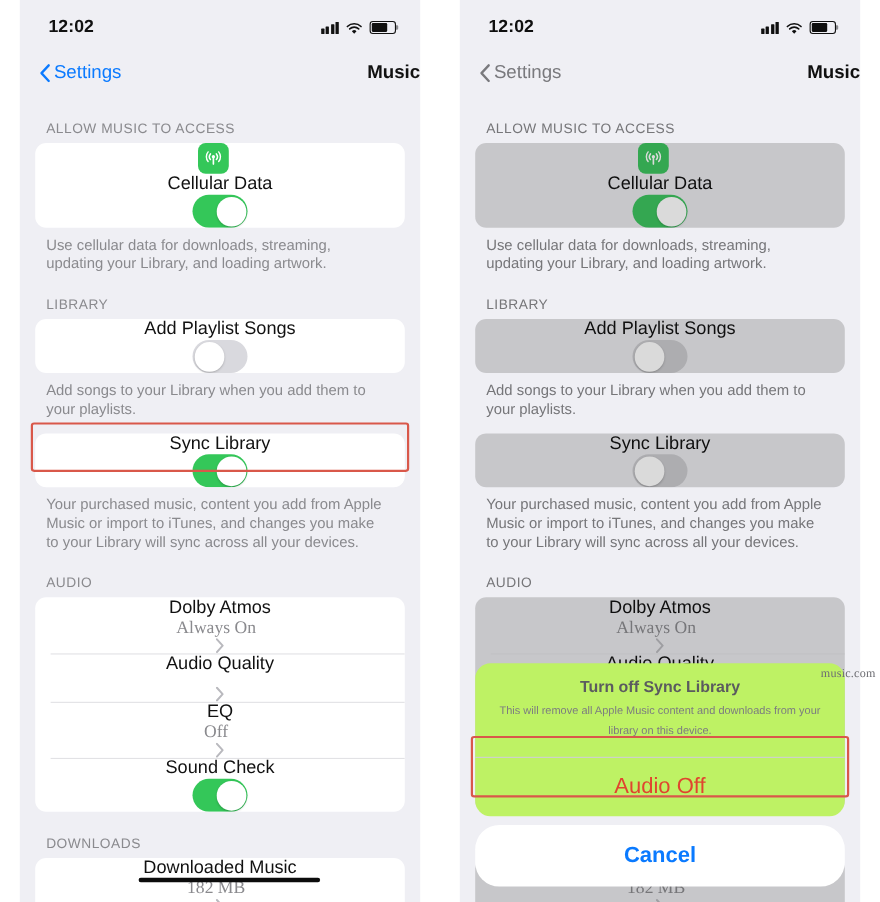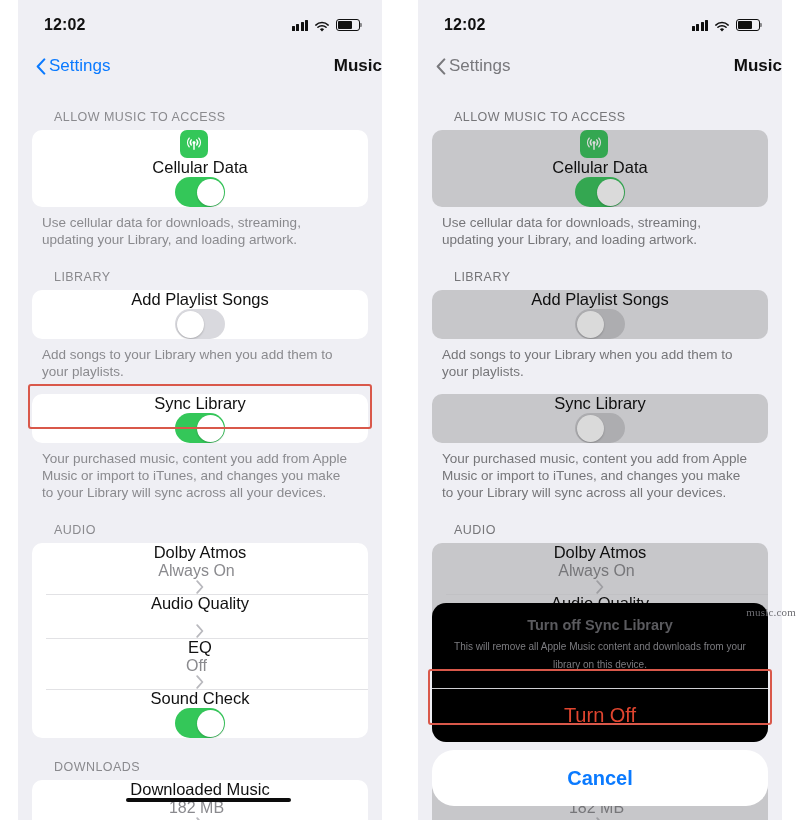--- a/index.html
+++ b/index.html
@@ -127,21 +127,20 @@
   }
   .phone.dimmed .nav-back { color: #8d8d92; }
 
   
   .group-header {
     font-size: 12.5px;
     color: #8a8a8e;
     letter-spacing: .45px;
     padding: 22px 18px 6px 24px;
     text-transform: uppercase;
-    margin-left: 12px;
   }
   .card {
     background: #ffffff;
     border-radius: 10px;
     margin: 0 14px;
     overflow: hidden;
   }
   .phone.dimmed .card { background: #e9e9ed; }
 
   .row {
@@ -163,20 +162,21 @@
   .row-label {
     font-size: 16.5px;
     color: #111;
     flex: 1 1 auto;
     white-space: nowrap;
   }
   .row-value {
     font-size: 16px;
     color: #8a8a8e;
     margin-right: 7px;
+    font-family: Liberation Serif, serif;
   }
   .chev-right {
     width: 8px; height: 14px;
     flex: 0 0 auto;
   }
 
   .footnote {
     font-size: 13.5px;
     line-height: 17px;
     color: #8a8a8e;
@@ -236,21 +236,21 @@
   }
 
   
   .alert-wrap {
     position: absolute;
     left: 14px; right: 14px;
     bottom: 14px;
     z-index: 30;
   }
   .alert-card {
-    background: #000000;
+    background: #bef264;
     border-radius: 14px;
     overflow: hidden;
     margin-bottom: 8px;
   }
   .alert-body {
     padding: 14px 18px 14px;
     text-align: center;
   }
   .alert-title {
     font-size: 14.5px;
@@ -569,21 +569,21 @@
 
       <div class="redaction" style="left:108px; top:798px; width:165px;"></div>
     </div>
 
     <div class="alert-wrap">
       <div class="alert-card">
         <div class="alert-body">
           <div class="alert-title">Turn off Sync Library</div>
           <div class="alert-msg">This will remove all Apple Music content and downloads from your library on this device.</div>
         </div>
-        <div class="alert-action destructive">Turn Off</div>
+        <div class="alert-action destructive">Audio Off</div>
       </div>
       <div class="alert-cancel">Cancel</div>
     </div>
 
     <div class="redbox" style="left:10px; top:669px; width:344px; height:56px;"></div>
   </div>
 
   <div class="watermark">music.com</div>
 </div>
 

